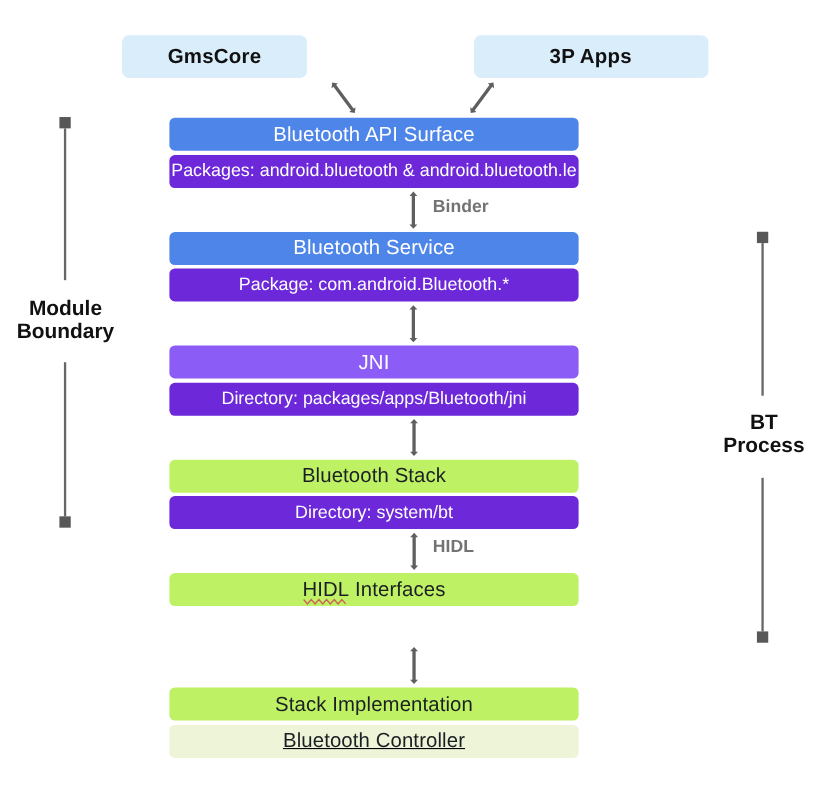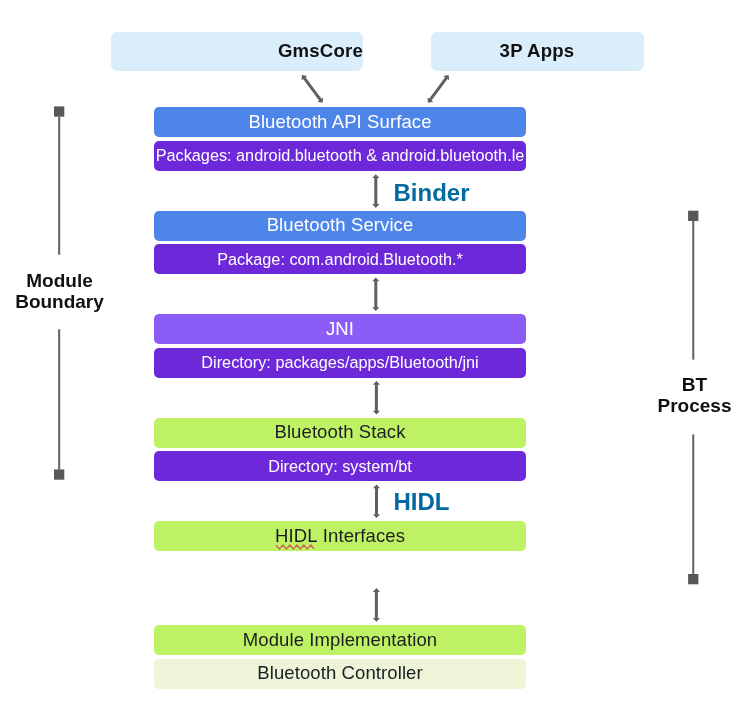--- a/index.html
+++ b/index.html
@@ -62,39 +62,39 @@
     position: absolute;
     font-size: 19px;
     font-weight: bold;
     color: #111111;
     text-align: center;
     line-height: 20.9px;
     white-space: pre-line;
   }
   .arrow-label {
     position: absolute;
-    font-size: 24px;
+    font-size: 16px;
     font-weight: bold;
-    color: #0369a1;
+    color: #737373;
     line-height: 1;
   }
   svg.overlay {
     position: absolute;
     left: 0; top: 0;
     width: 749px; height: 719px;
     pointer-events: none;
   }
   .c-blue   { background: #4e85e9; }
   .c-gray   { background: #6d28d9; }
   .c-orange { background: #8b5cf6; }
   .c-green  { background: #bef264; }
-  .c-pale   { background: #edf4d8; }
+  .c-pale   { background: #edf4d8; text-decoration: underline; }
   .t-light  { color: #ffffff; }
   .t-dark   { color: #1b1f23; }
-  #box-gmscore { left: 111px; top: 31.5px; width: 252px; justify-content: flex-end; }
+  #box-gmscore { left: 111px; top: 31.5px; width: 168px; }
   #box-3papps  { left: 430.5px; top: 31.5px; width: 213px; }
   #lbl-binder  { left: 393.5px; top: 181.2px; }
   #lbl-hidl    { left: 393.5px; top: 490.2px; }
   #lbl-module  { left: 0px; top: 271.3px; width: 119px; text-align: center; }
   #lbl-btproc  { left: 635px; top: 375.3px; width: 119px; }
   .squiggle { position: relative; }
   .squiggle > svg {
     position: absolute;
     left: 0.9px;
     top: 18.9px;
@@ -142,21 +142,21 @@
     <span class="bar-sub">Directory: system/bt</span>
   </div>
 
   <div class="bar c-green" style="top:521px">
     <span class="bar-title t-dark"><span class="squiggle"><span>HIDL</span><svg id="squiggle-svg" preserveAspectRatio="none" viewBox="0 0 38.26 6" style="width: 38.26px;">
             <polyline id="squiggle-path" points="0.00,1.05 3.48,4.95 6.96,1.05 10.44,4.95 13.91,1.05 17.39,4.95 20.87,1.05 24.35,4.95 27.83,1.05 31.31,4.95 34.78,1.05 38.26,4.95" fill="none" stroke="#cc6153" stroke-width="1.25" stroke-linejoin="miter" stroke-linecap="butt"></polyline>
           </svg></span><span> Interfaces</span></span>
   </div>
 
   <div class="bar c-green" style="top:625px">
-    <span class="bar-title t-dark">Module Implementation</span>
+    <span class="bar-title t-dark">Stack Implementation</span>
   </div>
   <div class="bar c-pale" style="top:658.5px">
     <span class="bar-title t-dark">Bluetooth Controller</span>
   </div>
 
   <div class="arrow-label" id="lbl-binder">Binder</div>
   <div class="arrow-label" id="lbl-hidl">HIDL</div>
 
   <div class="side-label" id="lbl-module">Module
 Boundary</div>

